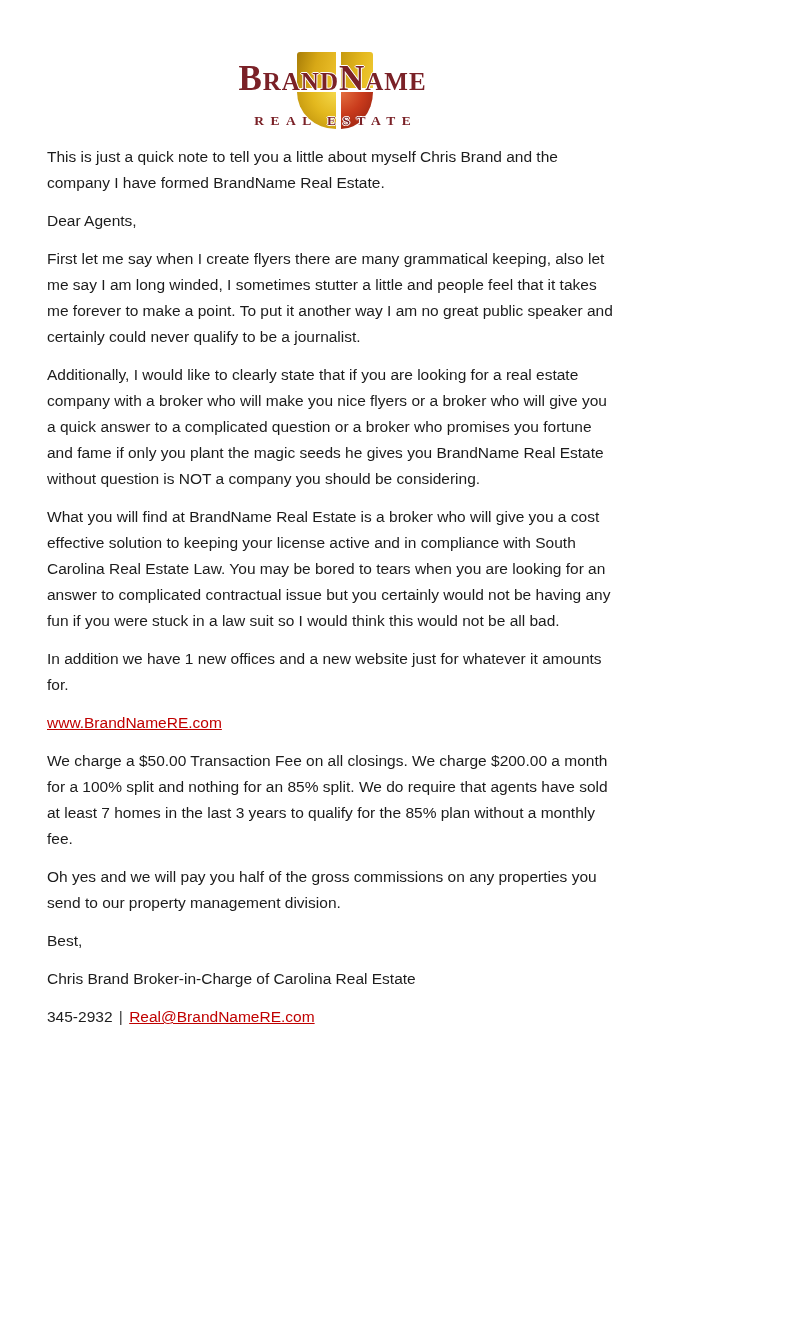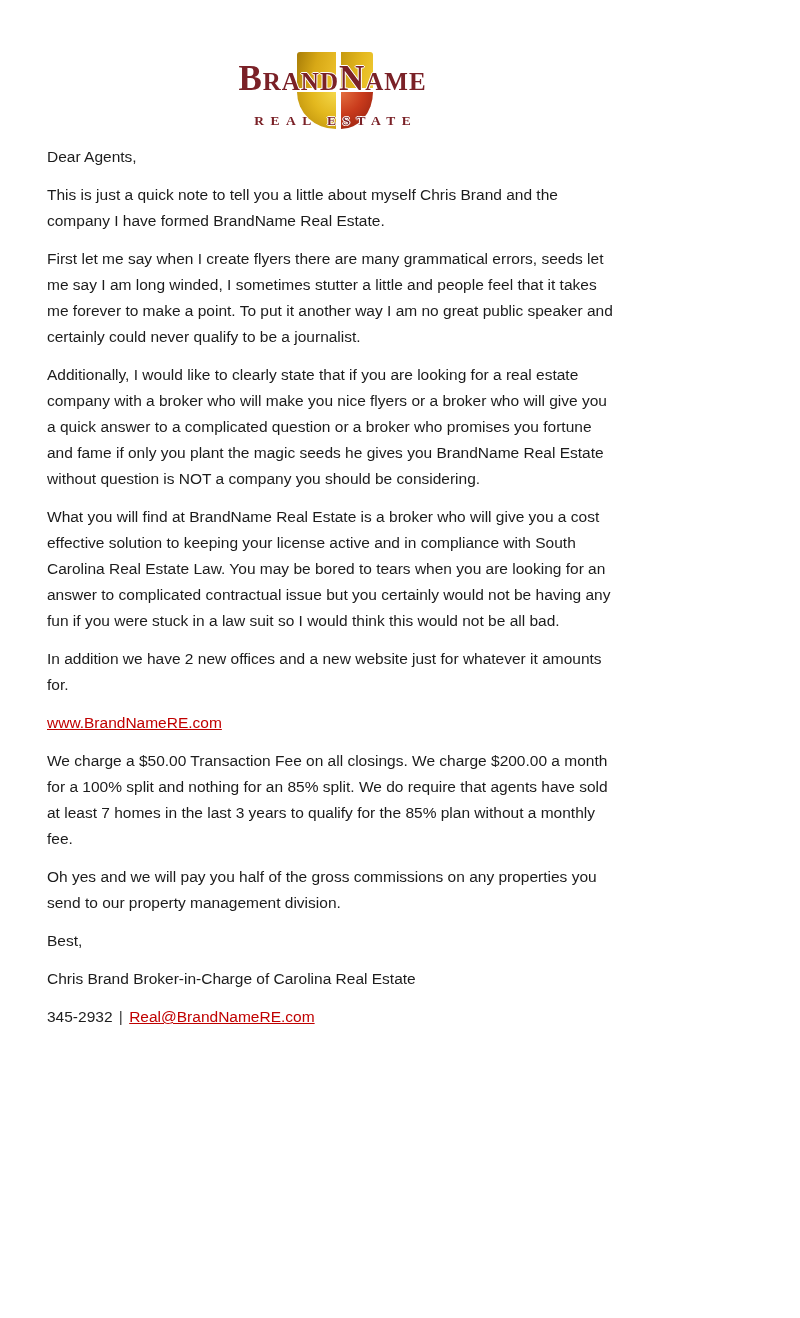--- a/index.html
+++ b/index.html
@@ -116,27 +116,27 @@
       <div class="q q-tl"></div>
       <div class="q q-tr"></div>
       <div class="q q-bl"></div>
       <div class="q q-br"></div>
     </div>
     <div class="brand-name">BrandName</div>
     <div class="brand-sub">REAL ESTATE</div>
   </div>
 
   <div class="body-text">
+    <p>This is just a quick note to tell you a little about myself Chris Brand and the company I have formed BrandName Real Estate.</p>
+
     <p>Dear Agents,</p>
-
-    <p>This is just a quick note to tell you a little about myself Chris Brand and the company I have formed BrandName Real Estate.</p>
-    <p>First let me say when I create flyers there are many grammatical errors, seeds let me say I am long winded, I sometimes stutter a little and people feel that it takes me forever to make a point. To put it another way I am no great public speaker and certainly could never qualify to be a journalist.</p>
+    <p>First let me say when I create flyers there are many grammatical keeping, also let me say I am long winded, I sometimes stutter a little and people feel that it takes me forever to make a point. To put it another way I am no great public speaker and certainly could never qualify to be a journalist.</p>
     <p>Additionally, I would like to clearly state that if you are looking for a real estate company with a broker who will make you nice flyers or a broker who will give you a quick answer to a complicated question or a broker who promises you fortune and fame if only you plant the magic seeds he gives you BrandName Real Estate without question is NOT a company you should be considering.</p>
     <p>What you will find at BrandName Real Estate is a broker who will give you a cost effective solution to keeping your license active and in compliance with South Carolina Real Estate Law. You may be bored to tears when you are looking for an answer to complicated contractual issue but you certainly would not be having any fun if you were stuck in a law suit so I would think this would not be all bad.</p>
-    <p>In addition we have 2 new offices and a new website just for whatever it amounts for.</p>
+    <p>In addition we have 1 new offices and a new website just for whatever it amounts for.</p>
 
     <p><a class="red-link" href="#">www.BrandNameRE.com</a></p>
 
     <p>We charge a $50.00 Transaction Fee on all closings. We charge $200.00 a month for a 100% split and nothing for an 85% split. We do require that agents have sold at least 7 homes in the last 3 years to qualify for the 85% plan without a monthly fee.</p>
     <p>Oh yes and we will pay you half of the gross commissions on any properties you send to our property management division.</p>
 
     <p>Best,</p>
     <p>Chris Brand Broker-in-Charge of Carolina Real Estate</p>
 
     <p><span>345-2932</span><span class="contact-sep"> |</span> <a class="red-link" href="#">Real@BrandNameRE.com</a></p>

